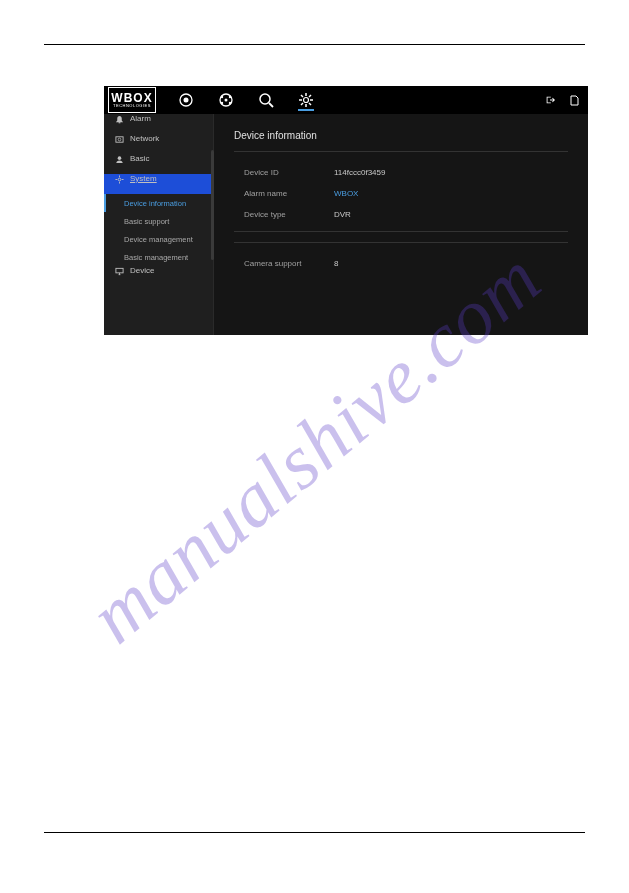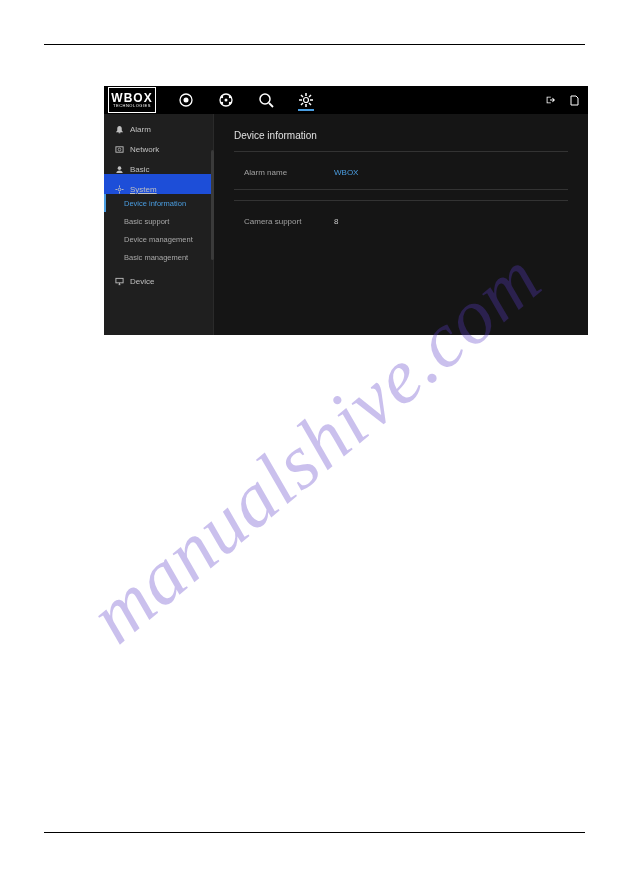--- a/index.html
+++ b/index.html
@@ -68,21 +68,21 @@
   .sidebar {
     width: 110px;
     background: #1f1f1f;
     border-right: 1px solid #2a2a2a;
     display: flex;
     flex-direction: column;
   }
   .side-item {
     height: 20px;
     display: flex;
-    align-items: flex-end;
+    align-items: flex-start;
     padding-left: 10px;
     gap: 6px;
     cursor: pointer;
     color: #c0c0c0;
   }
   .side-item.sel { background: #1d4ed8; text-decoration: underline; }
   .side-item .sic { width: 10px; height: 10px; display:flex; align-items:center; justify-content:center;}
   .sub-items { padding-left: 0; }
   .sub-item {
     height: 18px;
@@ -259,23 +259,31 @@
             </svg>
           </span>
         <span>Device</span>
       </div>
     </div>
 
     <div class="main">
       <div class="panel-title">Device information</div>
       <div class="hr"></div>
       <div class="row">
+        <div class="row-label">Device ID</div>
+        <div class="row-value">114fccc0f3459</div>
+      </div>
+      <div class="row">
         <div class="row-label">Alarm name</div>
         <div class="row-value link">WBOX</div>
       </div>
+      <div class="row">
+        <div class="row-label">Device type</div>
+        <div class="row-value">DVR</div>
+      </div>
       <div class="hr"></div>
       <div class="hr"></div>
       <div class="row">
         <div class="row-label">Camera support</div>
         <div class="row-value">8</div>
       </div>
     </div>
   </div>
 </div>
 

